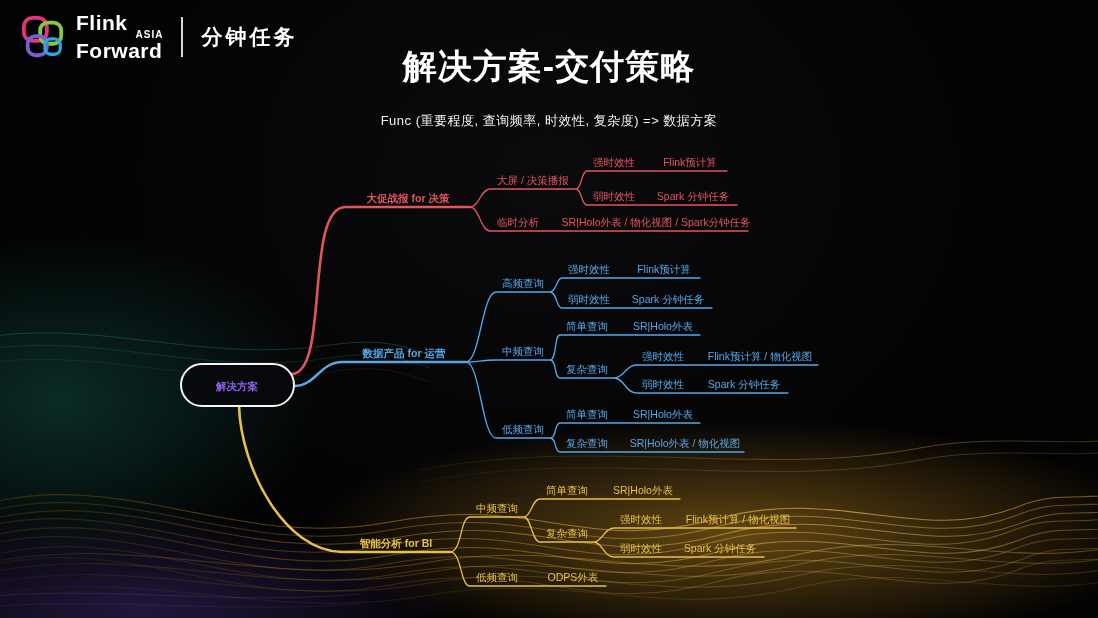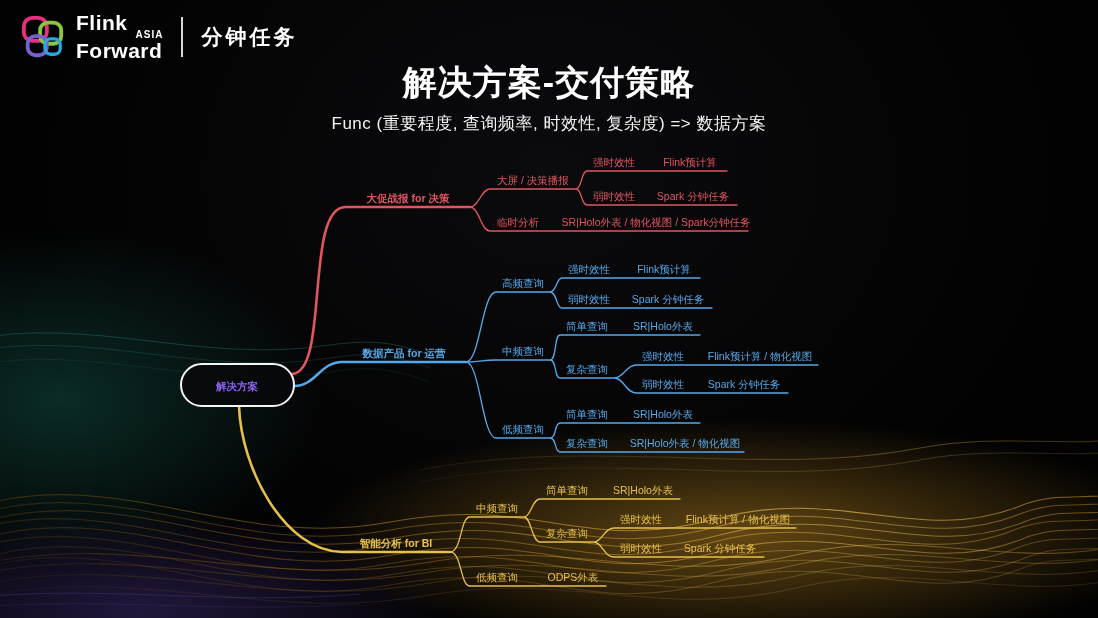--- a/index.html
+++ b/index.html
@@ -10,23 +10,23 @@
   }
   .bg,.mm{position:absolute;inset:0;width:1098px;height:618px;}
   
   .logo{position:absolute;top:12px;left:20px;display:flex;align-items:center;gap:10px;z-index:3;}
   .brand{line-height:1.04;font-weight:bold;font-size:21px;letter-spacing:.5px;}
   .brand-row{display:flex;align-items:flex-start;}
   .asia{font-size:10px;font-weight:bold;letter-spacing:1px;margin-left:8px;margin-top:18px;}
   .divider{width:2px;height:40px;background:rgba(255,255,255,.85);margin:0 8px;}
   .tour{font-size:21px;font-weight:bold;letter-spacing:3px;}
   .title{position:absolute;top:44px;left:0;right:0;text-align:center;
-    font-size:34px;font-weight:bold;letter-spacing:1px;z-index:3;margin-top:16px;}
+    font-size:34px;font-weight:bold;letter-spacing:1px;z-index:3;}
   .subtitle{position:absolute;top:112px;left:0;right:0;text-align:center;
-    font-size:17px;color:#f2f2f2;letter-spacing:.5px;z-index:3;}
+    font-size:13px;color:#f2f2f2;letter-spacing:.5px;z-index:3;}
   
   .mm{z-index:2;}
   .mm path{fill:none;stroke-linecap:round;}
   .thick{stroke-width:2.6px;}
   .thin{stroke-width:1.3px;}
   .cr{stroke:var(--red,#e0565f);} .cb{stroke:var(--blue,#56a8e8);} .cy{stroke:var(--yellow,#e7c04a);}
   .mm text{font-family:"Liberation Sans","DejaVu Sans",sans-serif;font-size:10.5px;text-anchor:middle;}
   .tr{fill:var(--red,#e0565f);} .tb{fill:var(--blue,#56a8e8);} .ty{fill:var(--yellow,#e7c04a);}
   .f14{font-size:13.5px;font-weight:600;}
   .f10{font-size:10px;}

